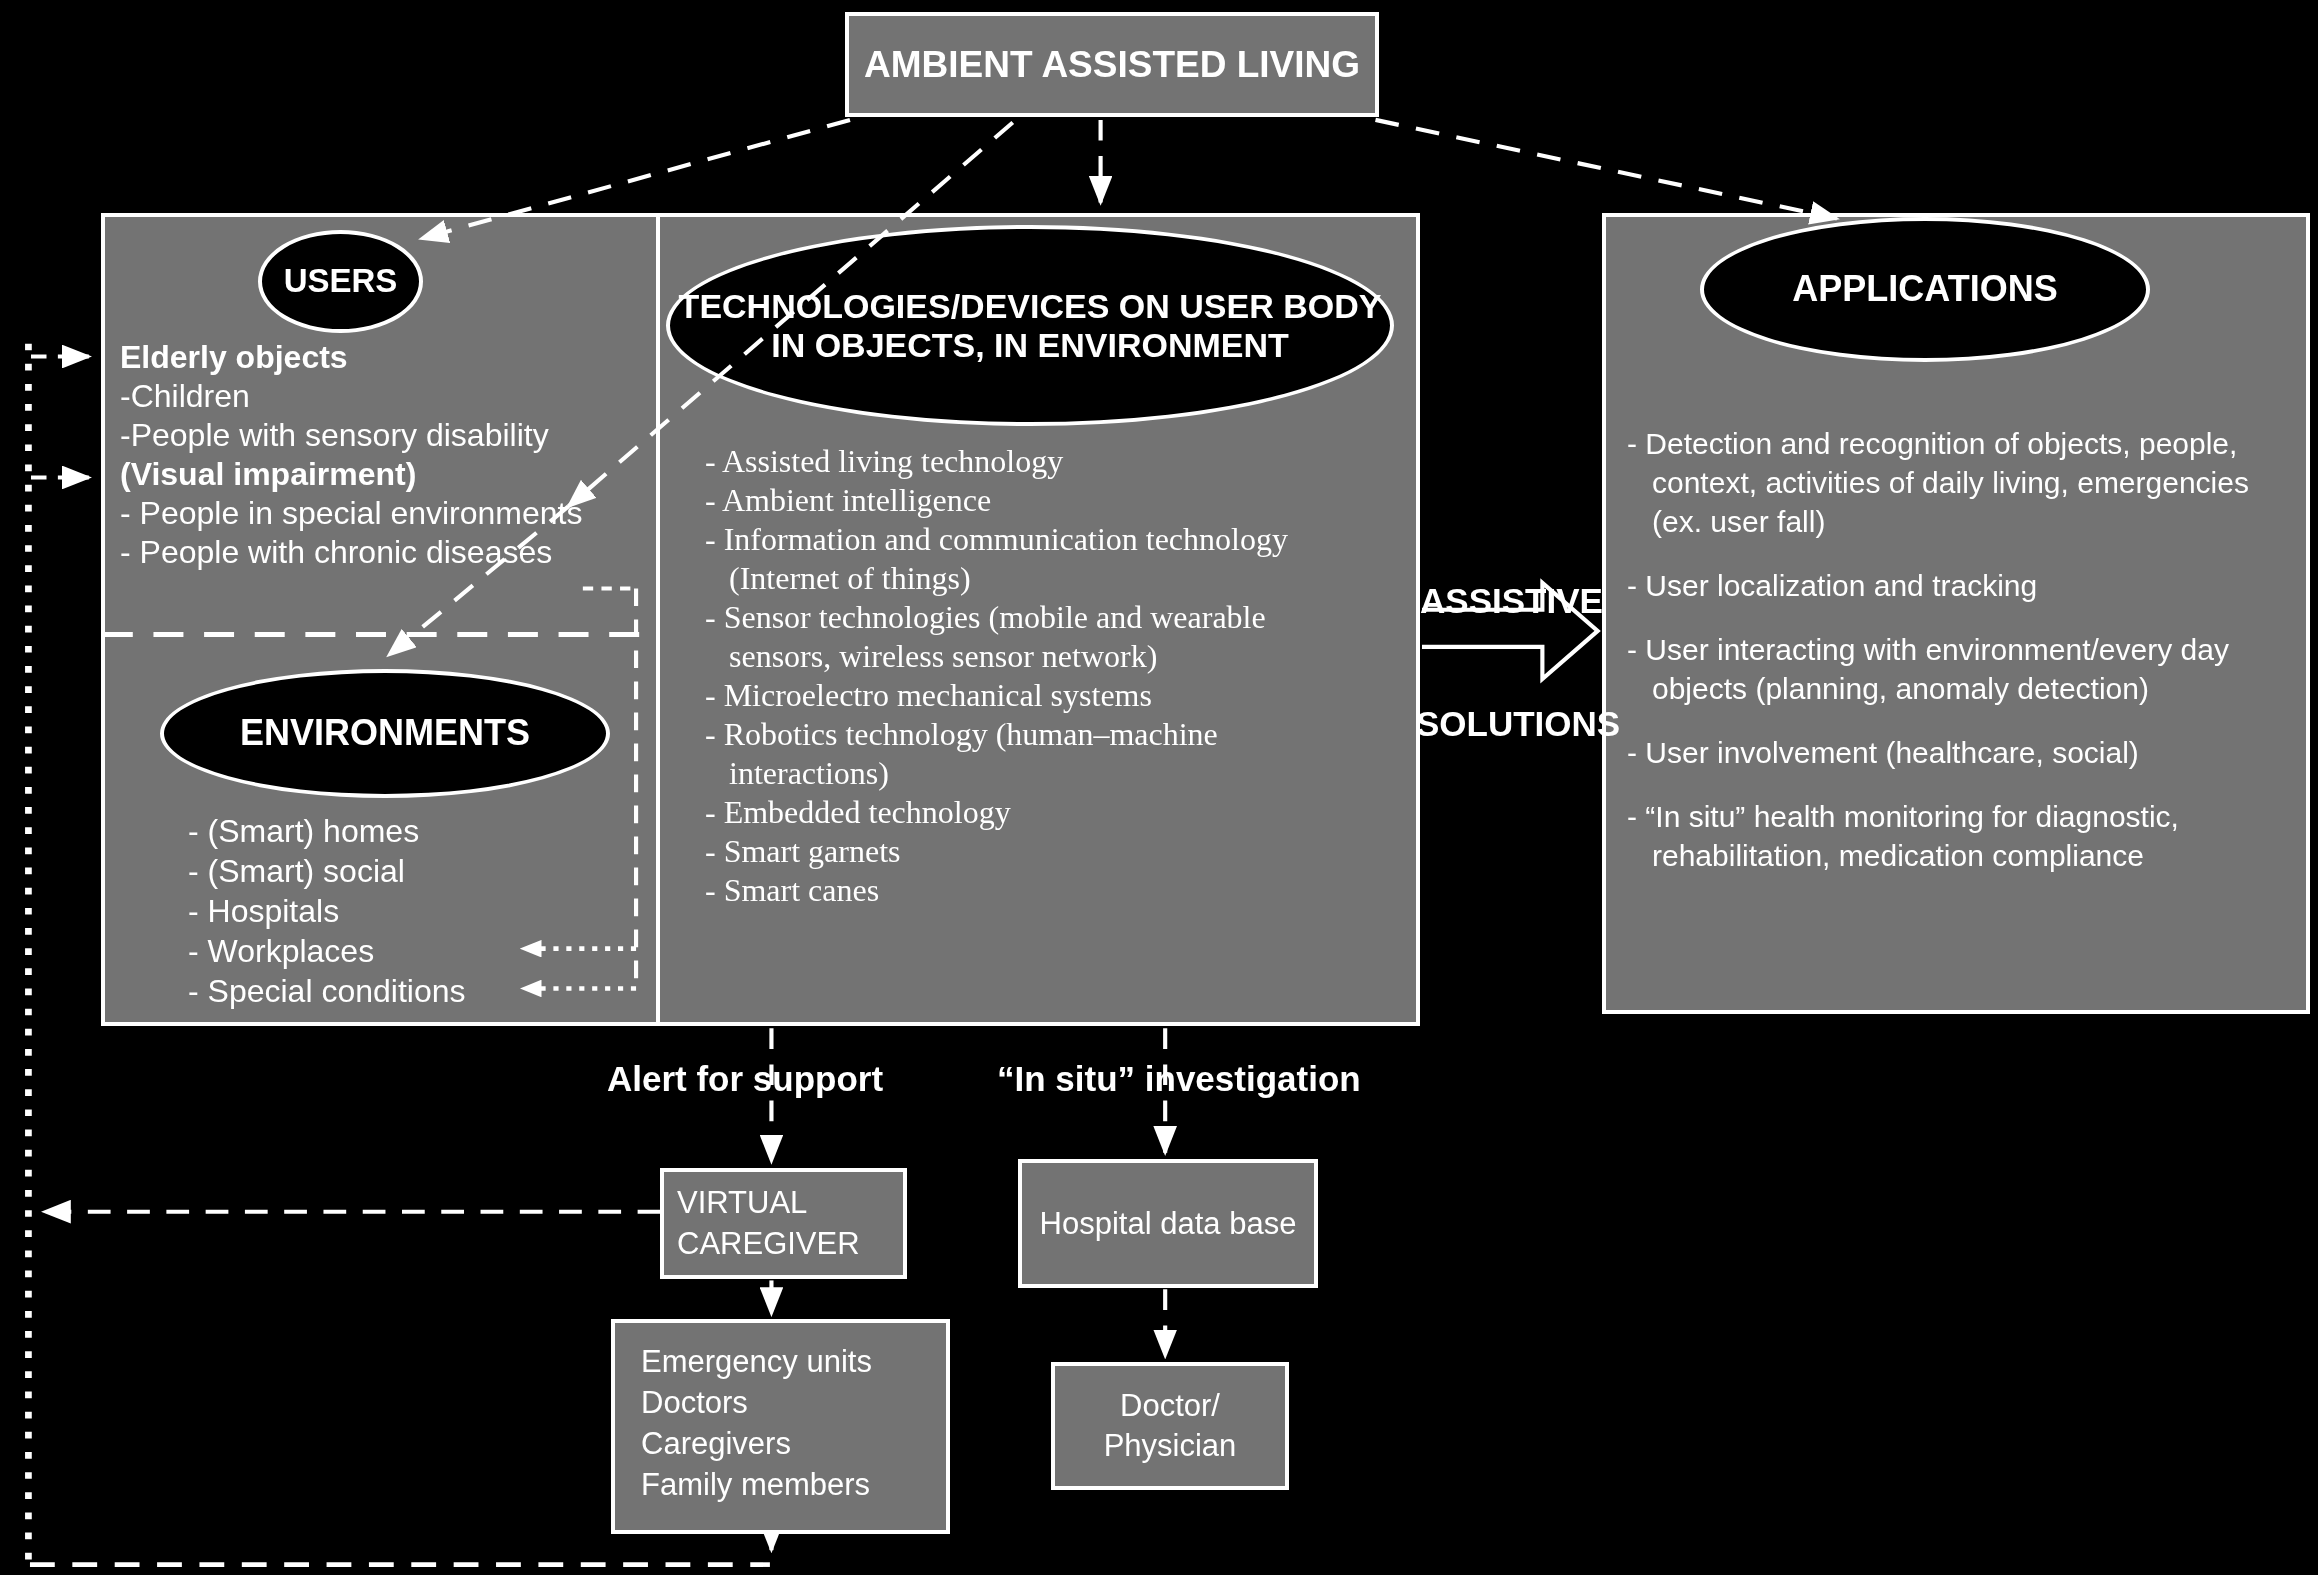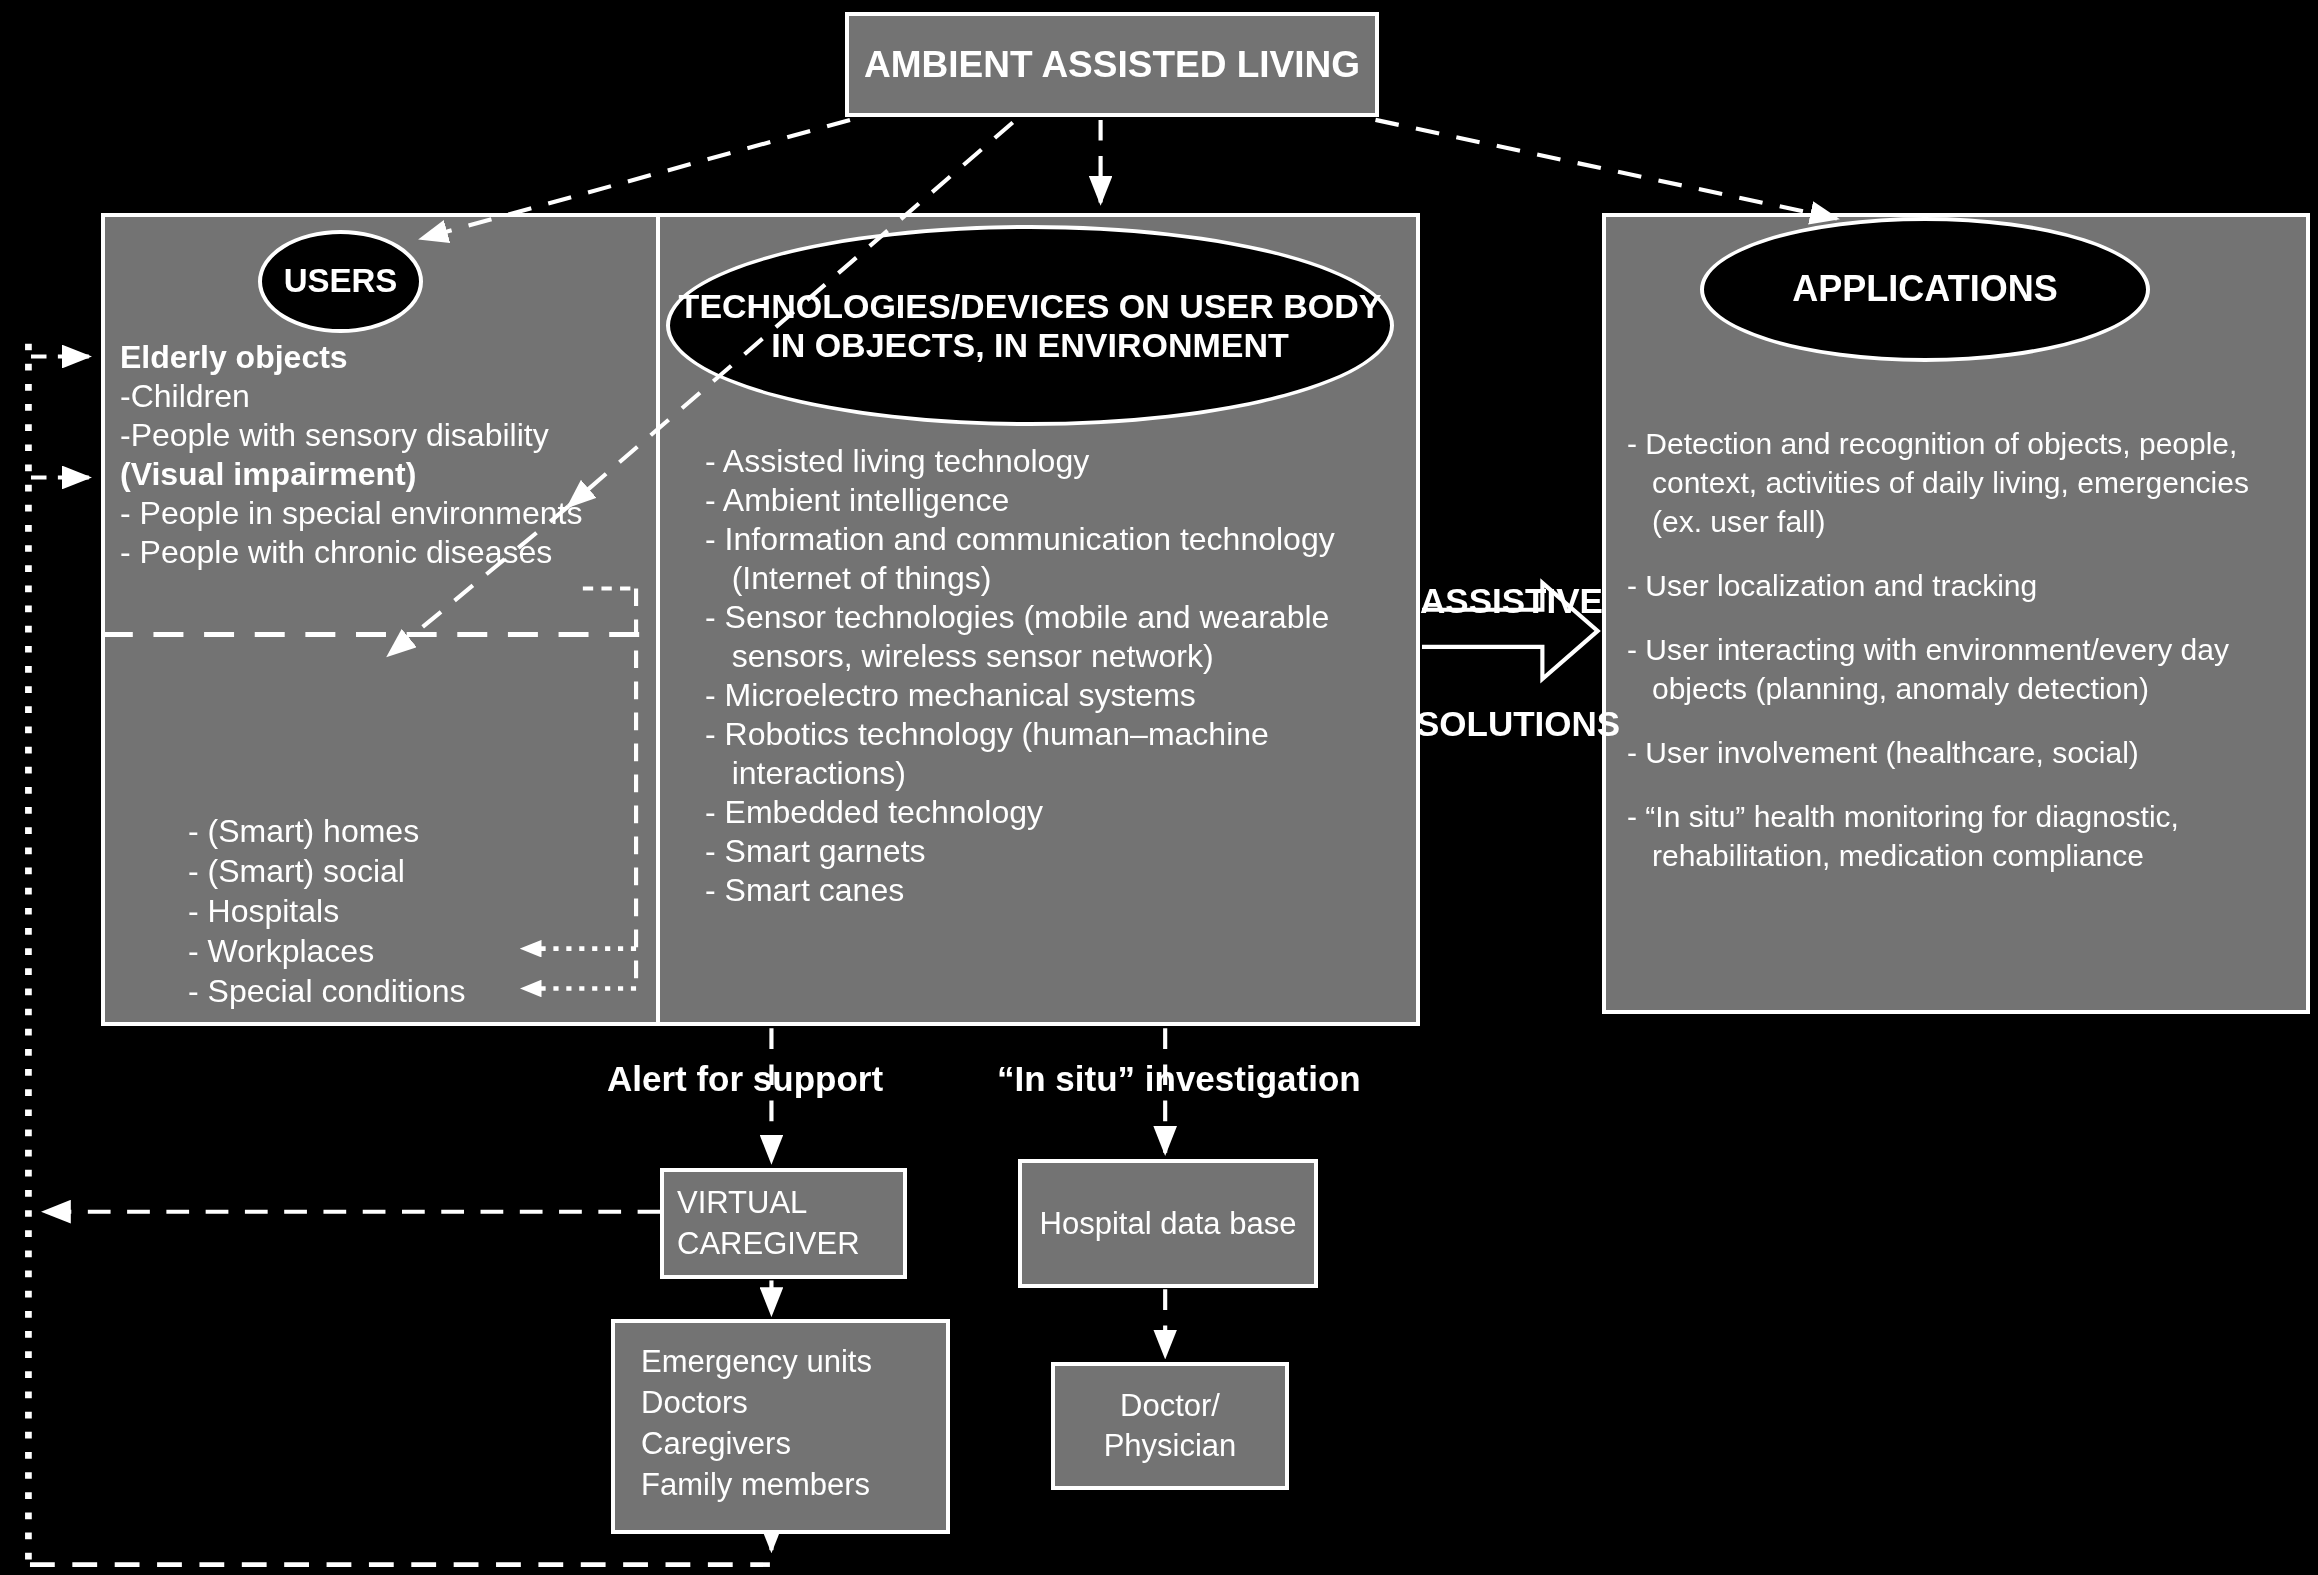--- a/index.html
+++ b/index.html
@@ -11,39 +11,42 @@
   .ellipse .etitle{font-weight:bold;text-align:center;line-height:1.12;}
   .txt{position:absolute;white-space:pre;}
   .bold{font-weight:bold;}
   .list .line{white-space:pre;}
   .list .spacer{height:25px;}
   .users-list{font-size:32px;}
   .users-list .line{height:39px;line-height:39px;}
   .env-list{font-size:32px;}
   .env-list .line{height:40px;line-height:40px;}
   .tech-list{font-size:32px;}
-  .tech-list .line{height:39px;line-height:39px;}
+  .tech-list .line{height:39px;line-height:39px;font-family:Liberation Serif, serif;}
   .apps-list{font-size:30px;}
   .apps-list .line{height:39px;line-height:39px;}
   .boxtext{position:absolute;font-size:31px;line-height:41px;white-space:pre;}
   .centered{display:flex;flex-direction:column;align-items:center;justify-content:center;text-align:center;}
   svg{position:absolute;left:0;top:0;}
 </style>
 </head>
 <body>
 
 <div id="canvas">
 
   <div class="box" style="left:845px;top:12px;width:534px;height:105px;"></div>
   <div class="box" style="left:101px;top:213px;width:555px;height:813px;border-right:none;"></div>
   <div class="box" style="left:656px;top:213px;width:764px;height:813px;"></div>
   <div class="box" style="left:1602px;top:213px;width:708px;height:801px;"></div>
 
   <div class="ellipse" style="left:258px;top:230px;width:165px;height:103px;">
     <div class="etitle" style="font-size:33px;">USERS</div>
+  </div>
+  <div class="ellipse" style="left:160px;top:669px;width:450px;height:129px;">
+    <div class="etitle" style="font-size:36px;">ENVIRONMENTS</div>
   </div>
   <div class="ellipse" style="left:666px;top:225px;width:728px;height:201px;">
     <div class="etitle" style="font-size:34px;">TECHNOLOGIES/DEVICES ON USER BODY</div>
     <div class="etitle" style="font-size:34px;">IN OBJECTS, IN ENVIRONMENT</div>
   </div>
   <div class="ellipse" style="left:1700px;top:217px;width:450px;height:145px;">
     <div class="etitle" style="font-size:36px;">APPLICATIONS</div>
   </div>
 
   <svg width="2319" height="1576" viewBox="0 0 4488 3050">

